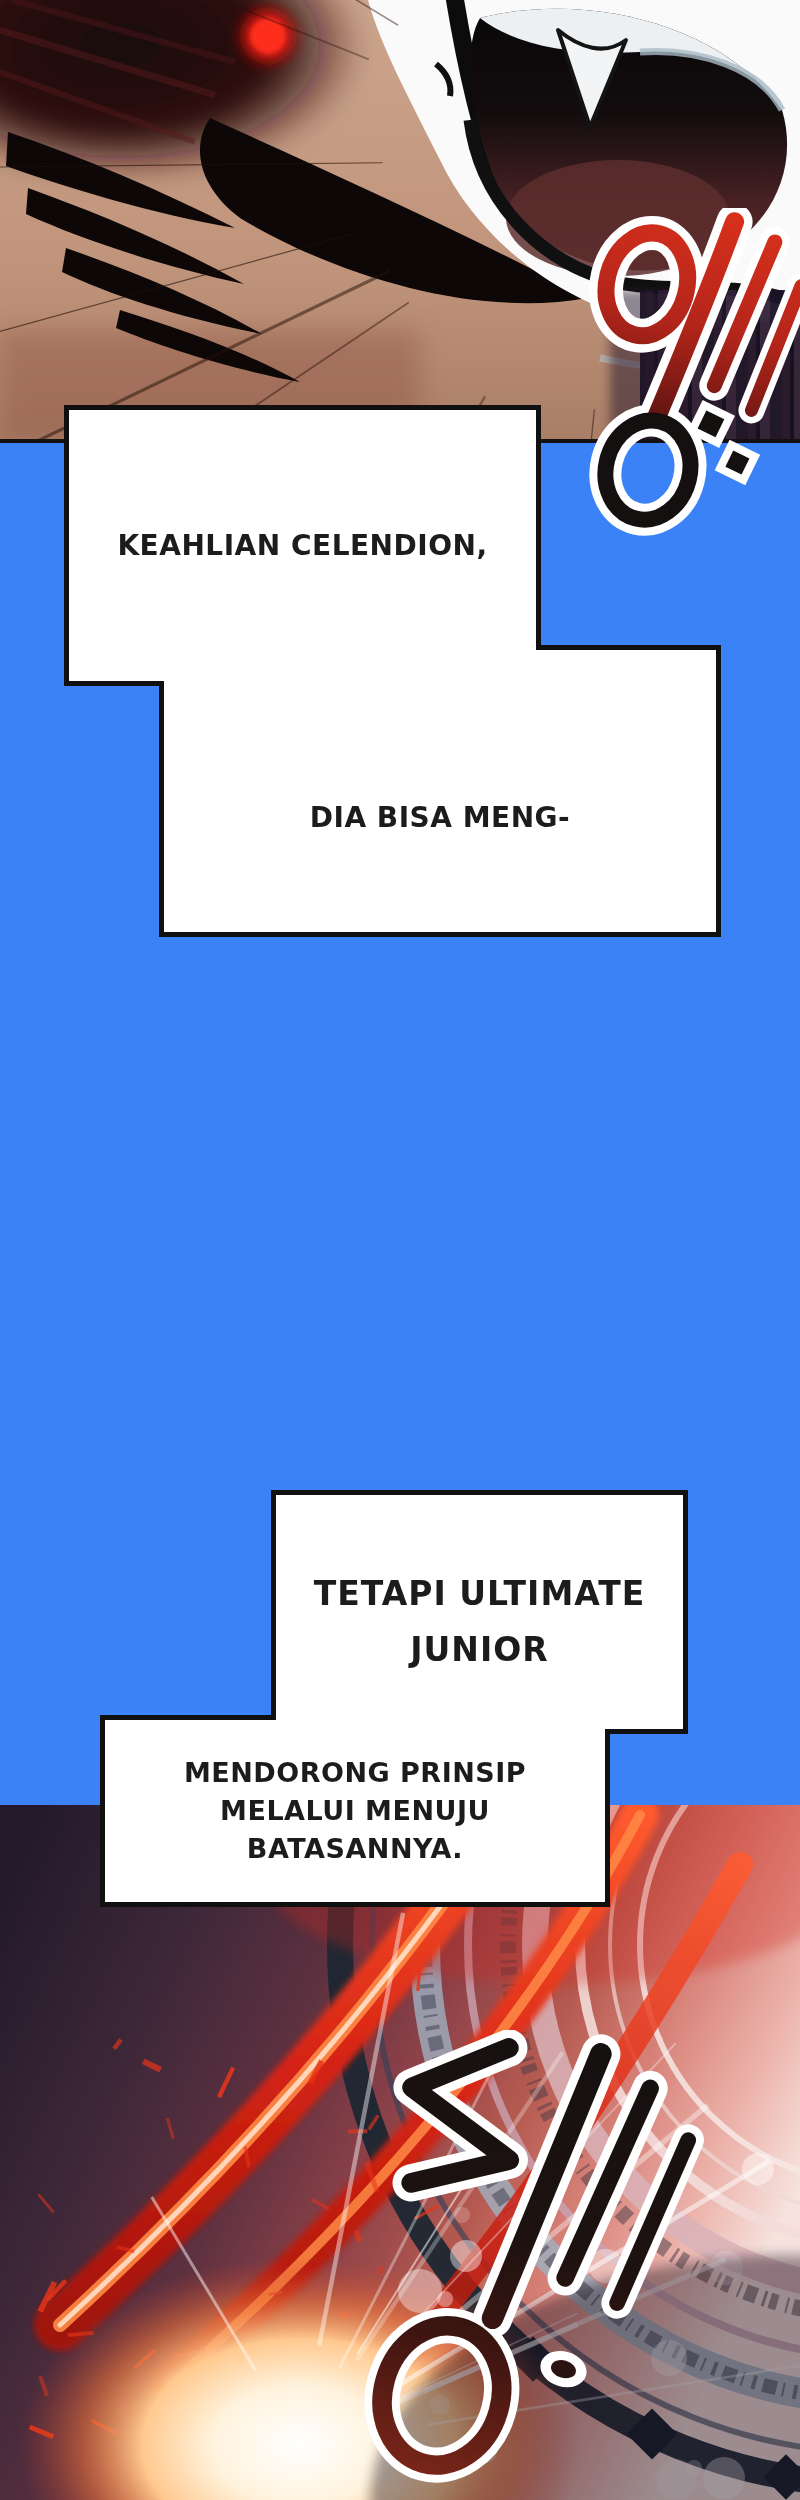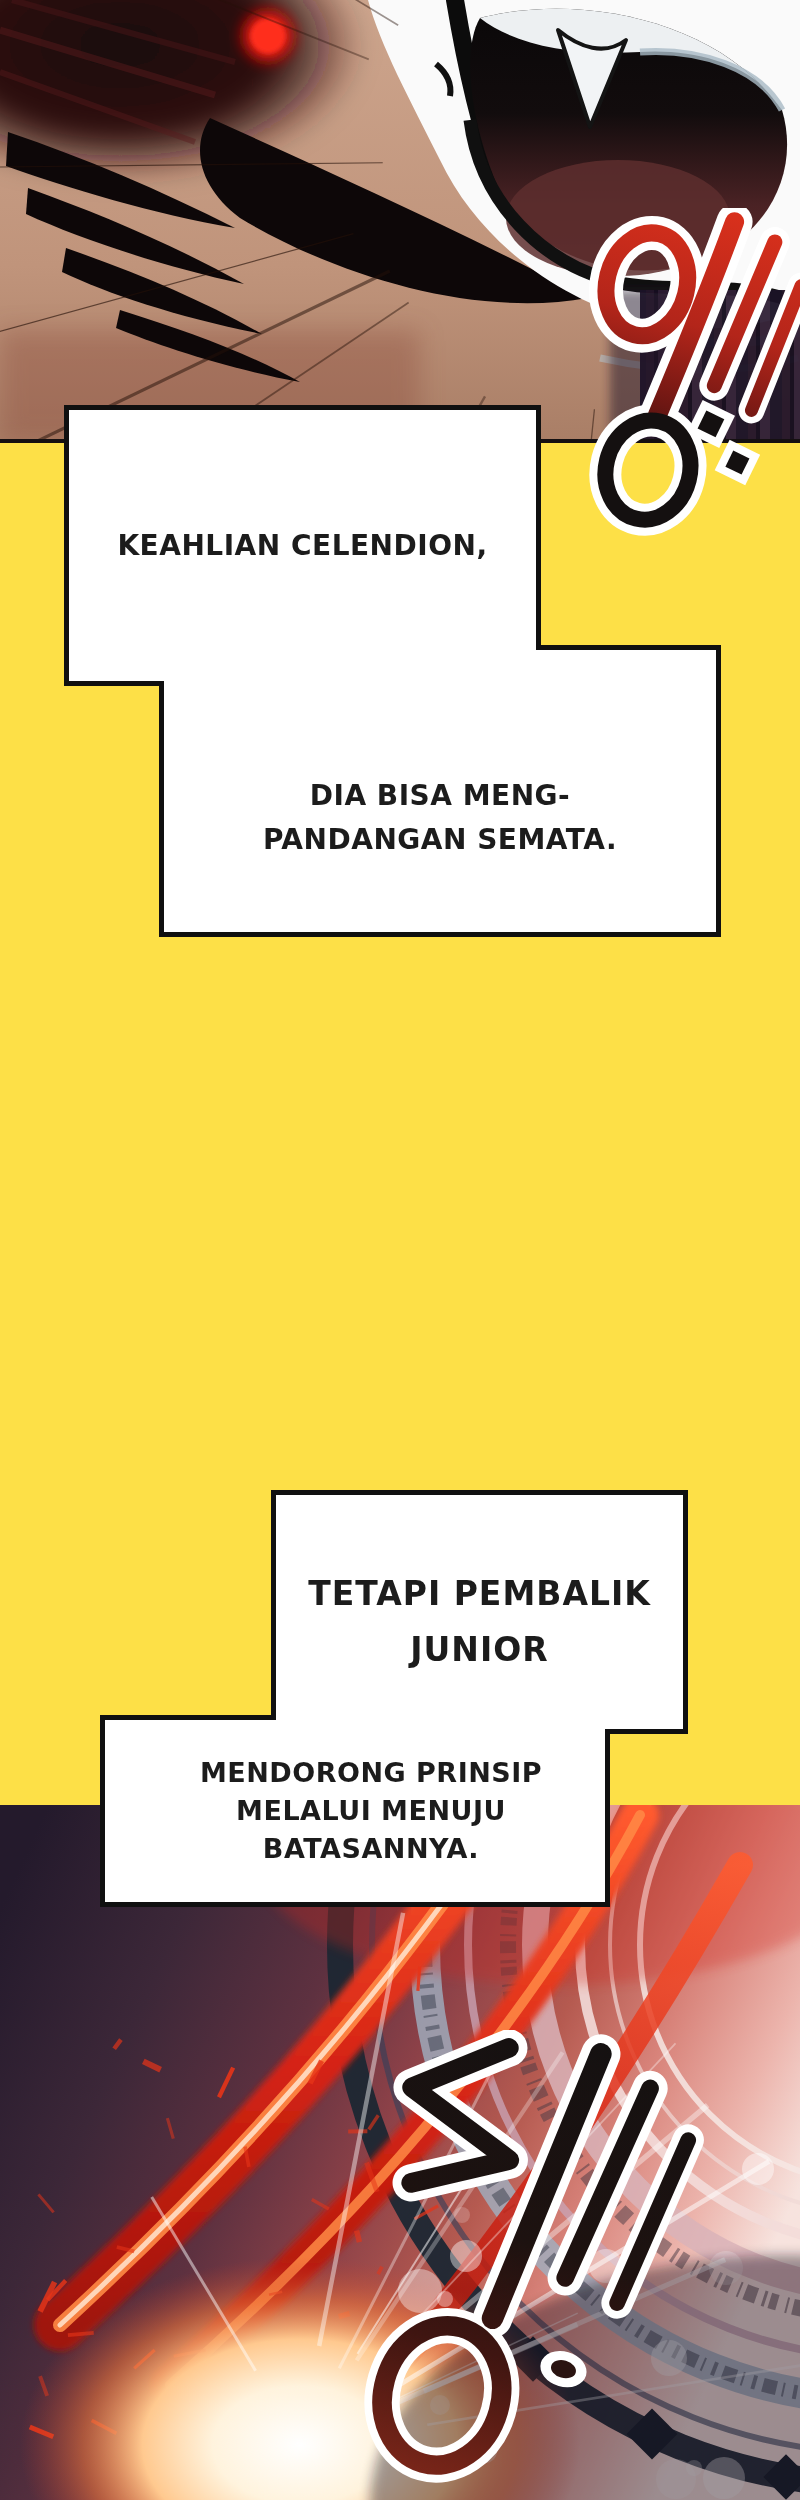--- a/index.html
+++ b/index.html
@@ -1,19 +1,19 @@
 <!DOCTYPE html>
 <html><head>
 <meta charset="utf-8">
 <title>Webtoon Page</title>
 <style>
   html,body{margin:0;padding:0;background:#ffffff;}
   .stage{
     position:relative;width:800px;height:2500px;margin:0 auto;
-    background:#fde047;overflow:hidden;
+    background:#3b82f6;overflow:hidden;
     font-family:"DejaVu Sans","Liberation Sans",sans-serif;
   }
   .panel{position:absolute;left:0;width:800px;z-index:1;}
   .sfx{position:absolute;z-index:2;}
   .nbox{position:absolute;background:#ffffff;border:5px solid #101010;box-sizing:border-box;z-index:3;}
   .nfill{position:absolute;background:#ffffff;z-index:4;}
   .ntext{
     position:absolute;z-index:5;display:flex;flex-direction:column;
     justify-content:center;align-items:center;text-align:center;
     color:#1c1c1c;font-weight:bold;letter-spacing:.5px;
@@ -348,31 +348,30 @@
   <div class="nbox" style="left:64px;top:405px;width:477px;height:281px;"></div>
   <div class="nbox" style="left:159px;top:645px;width:562px;height:292px;"></div>
   <div class="nfill" style="left:69px;top:410px;width:467px;height:271px;"></div>
   <div class="nfill" style="left:164px;top:650px;width:552px;height:282px;"></div>
 
   <div class="ntext t-a" style="left:64px;top:405px;width:477px;height:281px;">
     <div>KEAHLIAN CELENDION,</div>
   </div>
   <div class="ntext t-a" style="left:159px;top:672px;width:562px;height:292px;">
     <div>DIA BISA MENG-</div>
-    <div>PANDANGAN SEMATA.</div>
   </div>
 
   <div class="nbox" style="left:271px;top:1490px;width:417px;height:244px;"></div>
   <div class="nbox" style="left:100px;top:1715px;width:510px;height:192px;"></div>
   <div class="nfill" style="left:276px;top:1495px;width:407px;height:234px;"></div>
   <div class="nfill" style="left:105px;top:1720px;width:500px;height:182px;"></div>
 
   <div class="ntext t-b" style="left:271px;top:1500px;width:417px;height:244px;">
-    <div>TETAPI PEMBALIK</div>
+    <div>TETAPI ULTIMATE</div>
     <div>JUNIOR</div>
   </div>
-  <div class="ntext t-c" style="left:100px;top:1715px;width:510px;height:192px;padding-left:16px;">
+  <div class="ntext t-c" style="left:100px;top:1715px;width:510px;height:192px;">
     <div>MENDORONG PRINSIP</div>
     <div>MELALUI MENUJU</div>
     <div>BATASANNYA.</div>
   </div>
 
 </div>
 
 </body></html>

